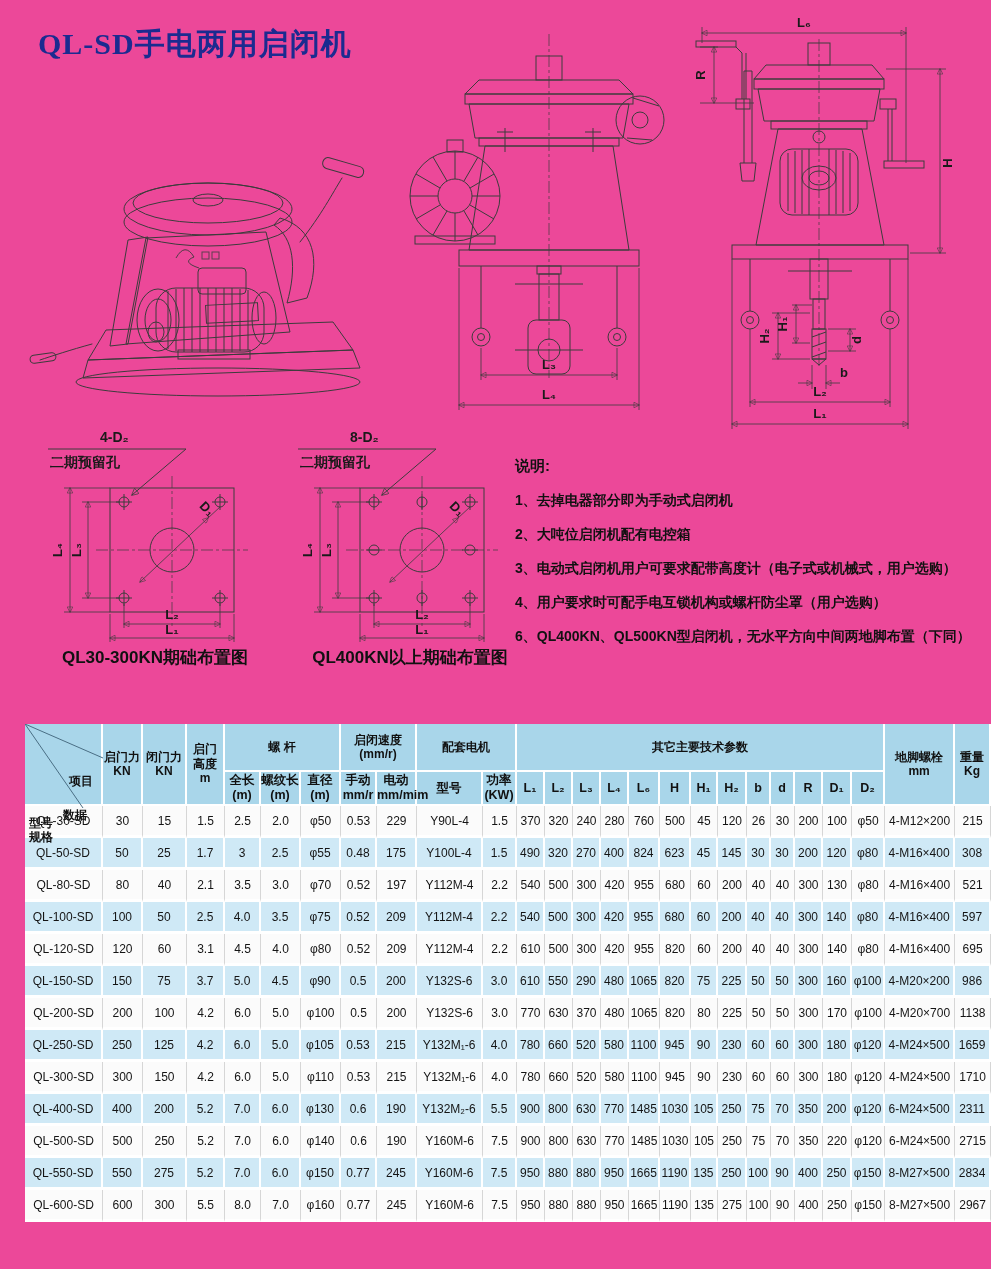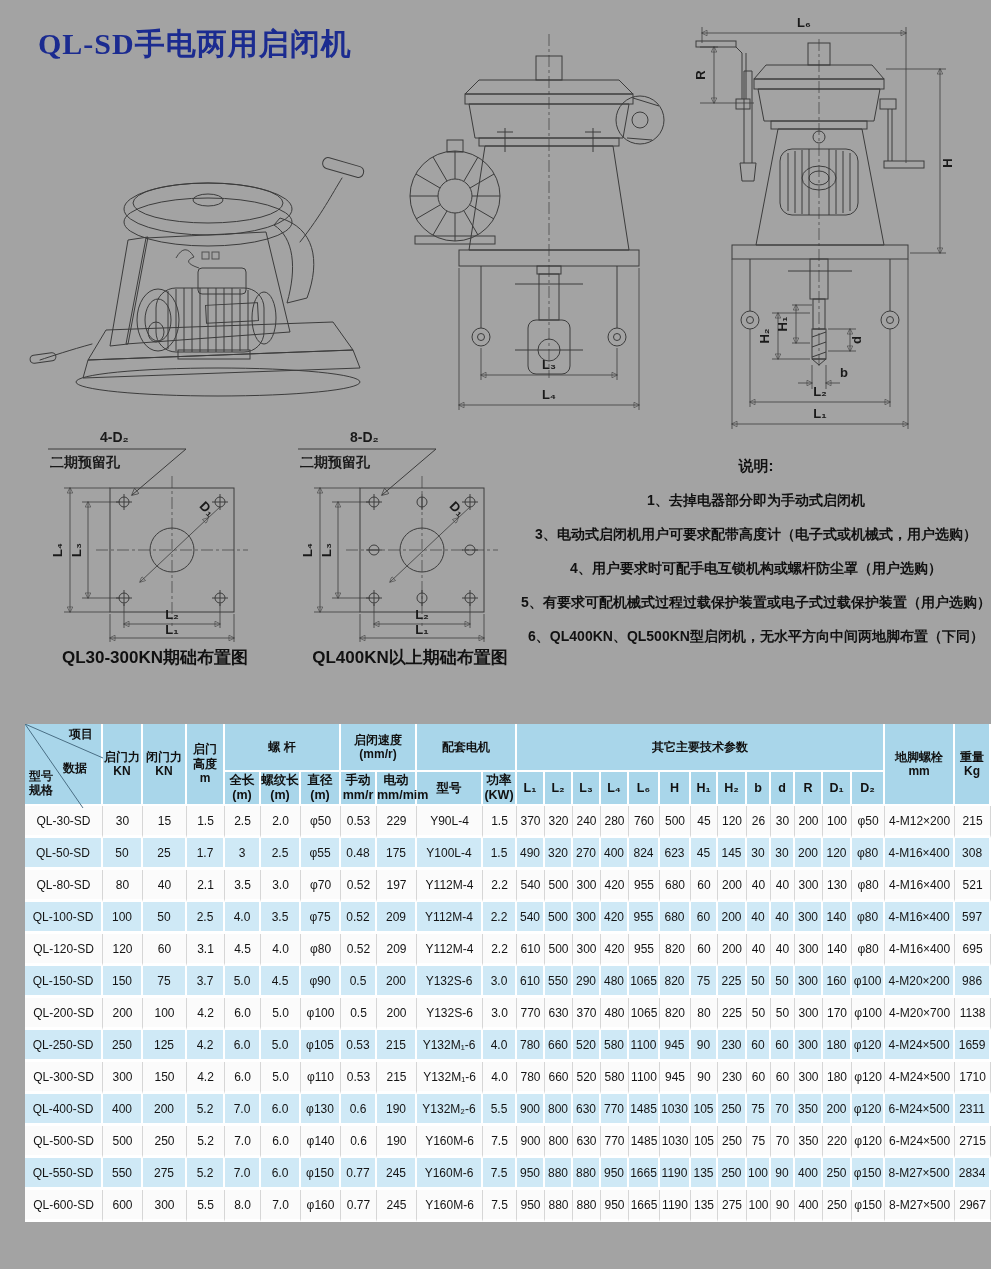--- a/index.html
+++ b/index.html
@@ -1,52 +1,52 @@
 <!DOCTYPE html>
 <html><head>
 <meta charset="utf-8">
 <style>
   html,body{margin:0;padding:0;background:#ffffff;}
-  #page{position:relative;width:991px;height:1269px;background:#a3a3a3;overflow:hidden;
+  #page{position:relative;width:991px;height:1269px;background:#ec4899;overflow:hidden;
         font-family:"Liberation Sans",sans-serif;color:#111;}
   
   #main-title{position:absolute;left:38px;top:24px;font-family:"Liberation Serif",serif;
         font-weight:bold;font-size:30px;color:#1b2b90;letter-spacing:1px;}
   
   .lineart{position:absolute;}
   .lineart line,.lineart polyline,.lineart polygon,.lineart rect,.lineart circle,
   .lineart ellipse,.lineart path{stroke:#3c3c3c;stroke-width:1;fill:none;}
   .lineart .cl{stroke-dasharray:12 3 3 3;stroke-width:.7;}
   .lineart .dim{stroke-width:.8;}
   .lineart text{font-family:"Liberation Sans",sans-serif;font-size:13px;fill:#1a1a1a;
         stroke:none;font-weight:bold;}
   .lineart text.big{font-size:14px;}
   
   .fd-caption{position:absolute;font-size:17px;font-weight:bold;text-align:center;color:#111;}
   
-  #notes{position:absolute;left:515px;top:456px;width:482px;text-align:center;}
+  #notes{position:absolute;left:515px;top:456px;width:482px;}
   #notes .nh{font-size:15px;font-weight:bold;margin:0 0 16px 0;}
   #notes p{font-size:14px;font-weight:bold;margin:10px 0 15px 0;line-height:19px;}
   
   #table-title{position:absolute;left:0;right:0;top:687px;text-align:center;
         font-size:20px;font-weight:bold;color:#111;margin-top:36px;}
   #spec-table{position:absolute;left:25px;top:724px;width:966px;border-collapse:separate;
         border-spacing:0;table-layout:fixed;}
   #spec-table th{background:#a9d6ea;font-weight:bold;font-size:12px;line-height:1.2;
         white-space:pre-line;text-align:center;vertical-align:middle;
         border-right:2px solid #fff;border-bottom:2px solid #fff;padding:1px 0;
         box-sizing:border-box;}
   #spec-table tr.h1 th{height:48px;}
   #spec-table tr.h2 th{height:34px;font-size:12.5px;}
   #spec-table td{font-size:12px;text-align:center;vertical-align:middle;height:32px;
         border-bottom:3px solid #fff;padding:0 1px;box-sizing:border-box;color:#141414;}
   #spec-table tr.plain td{background:#fbfbfb;border-right:1px solid #d6d6d6;}
   #spec-table tr.alt td{background:#cfe9f6;border-right:2px solid #fff;}
   #spec-table th.corner{position:relative;padding:0;}
-  .corner-lbl{position:absolute;font-size:12px;font-weight:bold;white-space:pre-line;line-height:1.15;}
+  .corner-lbl{position:absolute;font-size:12px;font-weight:bold;white-space:pre-line;line-height:1.15;margin-top:47px;}
   .corner-top{right:8px;top:4px;}
   .corner-mid{right:14px;top:38px;}
   .corner-bot{left:4px;top:46px;text-align:left;}
 </style>
 </head>
 <body>
 
 <div id="page">
 
   <div id="main-title">QL-SD手电两用启闭机</div>
@@ -366,23 +366,23 @@
     <line class="dim" x1="74" y1="184" x2="74" y2="212"></line>
       <line class="dim" x1="198" y1="184" x2="198" y2="212"></line>
     <line class="dim" x1="74" y1="208" x2="198" y2="208" marker-start="url(#f2-a)" marker-end="url(#f2-a)"></line>
     <text x="136" y="204" text-anchor="middle">L₁</text>
   </svg>
   <div class="fd-caption" style="left:280px;top:646px;width:260px;">QL400KN以上期础布置图</div>
 
   <div id="notes">
     <p class="nh">说明:</p>
     <p>1、去掉电器部分即为手动式启闭机</p>
+    <p>2、大吨位启闭机配有电控箱</p>
     <p>3、电动式启闭机用户可要求配带高度计（电子式或机械式，用户选购）</p>
     <p>4、用户要求时可配手电互锁机构或螺杆防尘罩（用户选购）</p>
-    <p>5、有要求可配机械式过程过载保护装置或电子式过载保护装置（用户选购）</p>
     <p>6、QL400KN、QL500KN型启闭机，无水平方向中间两地脚布置（下同）</p>
   </div>
 
   <div id="table-title">QL-SD单吊螺杆式启闭机技术参数</div>
 
   <table id="spec-table">
     <colgroup>
       <col style="width:78px">
         <col style="width:40px">
         <col style="width:44px">

